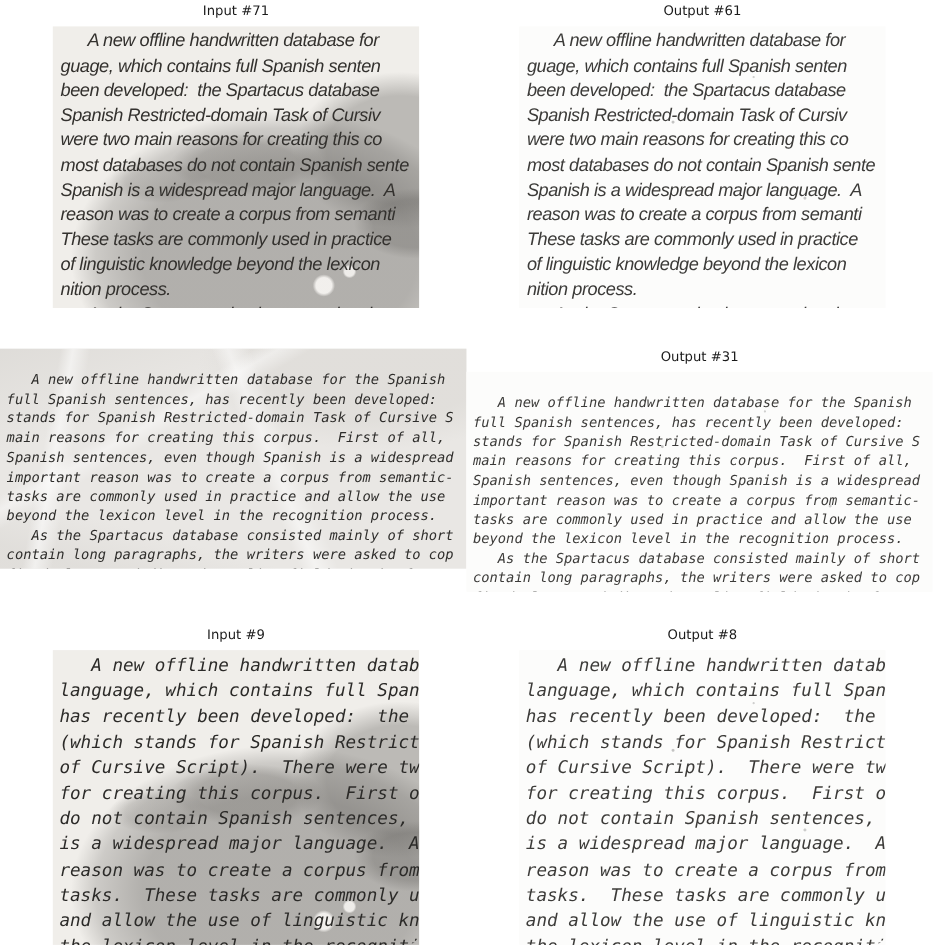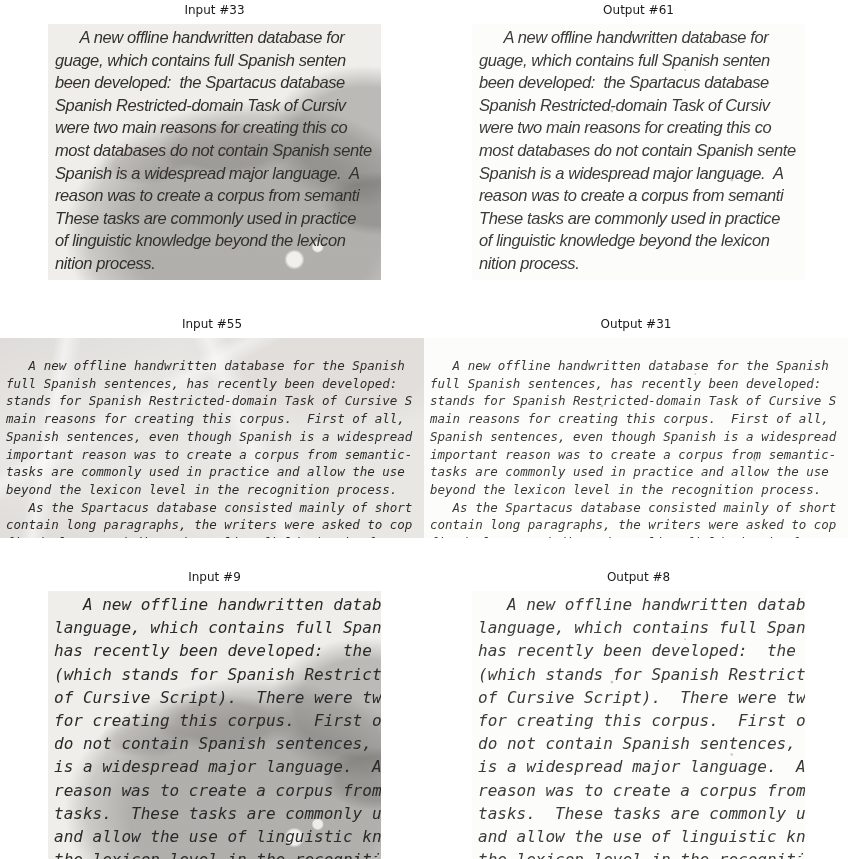--- a/index.html
+++ b/index.html
@@ -68,21 +68,21 @@
       radial-gradient(circle 1.5px at 64% 18%, rgba(90,90,90,0.28) 0 40%, rgba(90,90,90,0) 90%),
       #fcfcfb;
   }
 </style>
 </head>
 <body>
 
 <div id="page">
 
   <div class="cell" style="left:48px; top:3px; width:333px;">
-    <div class="fig-title">Input #33</div>
+    <div class="fig-title">Input #71</div>
     <div class="panel bg-stain f-sans-lg" style="width:333px; height:256px;">
       <div class="txt">
           <div class="tl">      A new offline handwritten database for</div>
           <div class="tl">guage, which contains full Spanish senten</div>
           <div class="tl">been developed:  the Spartacus database</div>
           <div class="tl">Spanish Restricted-domain Task of Cursiv</div>
           <div class="tl">were two main reasons for creating this co</div>
           <div class="tl">most databases do not contain Spanish sente</div>
           <div class="tl">Spanish is a widespread major language.  A</div>
           <div class="tl">reason was to create a corpus from semanti</div>
@@ -108,21 +108,20 @@
           <div class="tl">reason was to create a corpus from semanti</div>
           <div class="tl">These tasks are commonly used in practice</div>
           <div class="tl">of linguistic knowledge beyond the lexicon</div>
           <div class="tl">nition process.</div>
           <div class="tl">      As the Spartacus database consisted m</div>
         </div>
     </div>
   </div>
 
   <div class="cell" style="left:0px; top:317px; width:424px;">
-    <div class="fig-title">Input #55</div>
     <div class="panel bg-crease f-mono-sm" style="width:424px; height:200px;">
       <div class="txt">
           <div class="tl">   A new offline handwritten database for the Spanish</div>
           <div class="tl">full Spanish sentences, has recently been developed:</div>
           <div class="tl">stands for Spanish Restricted-domain Task of Cursive S</div>
           <div class="tl">main reasons for creating this corpus.  First of all,</div>
           <div class="tl">Spanish sentences, even though Spanish is a widespread</div>
           <div class="tl">important reason was to create a corpus from semantic-</div>
           <div class="tl">tasks are commonly used in practice and allow the use</div>
           <div class="tl">beyond the lexicon level in the recognition process.</div>

